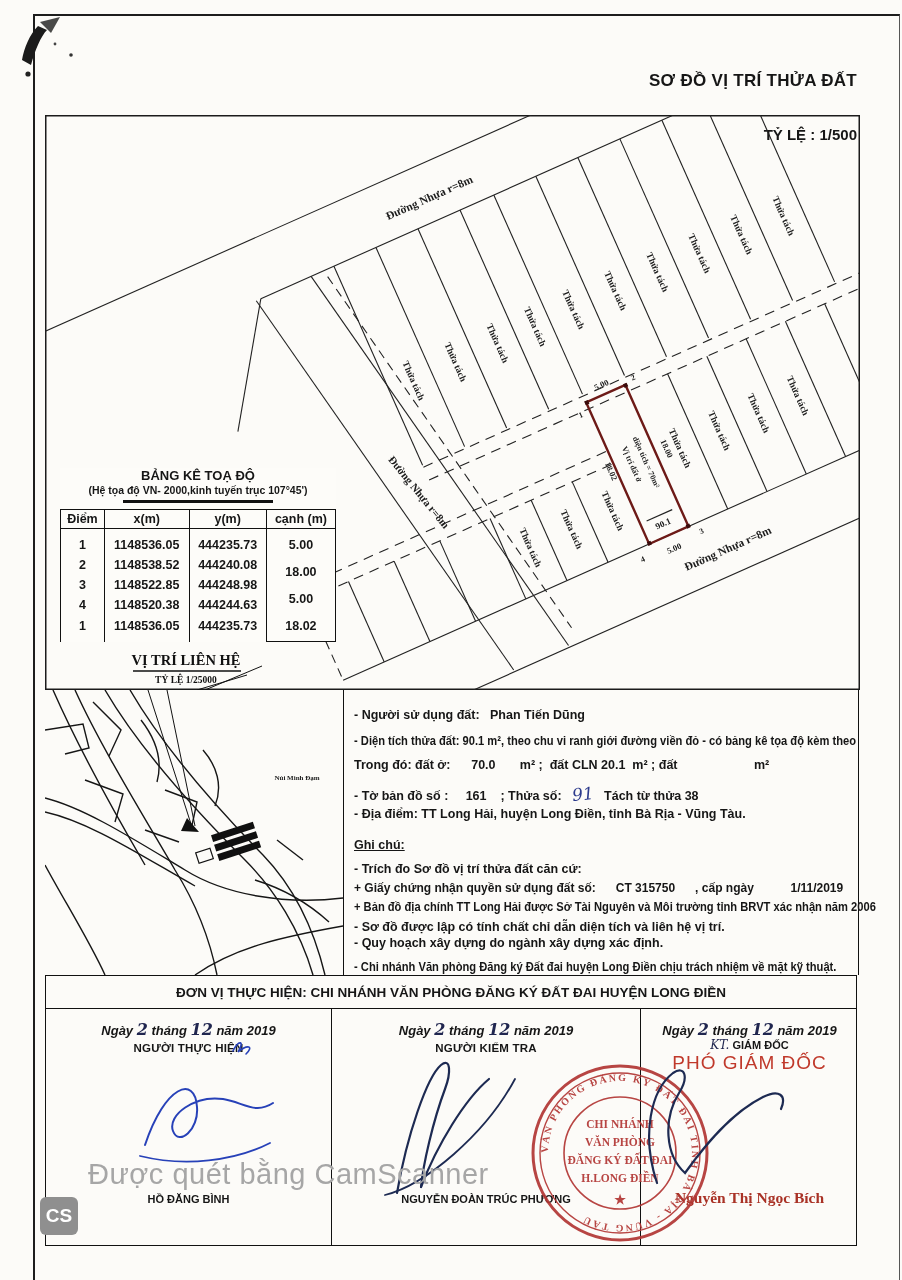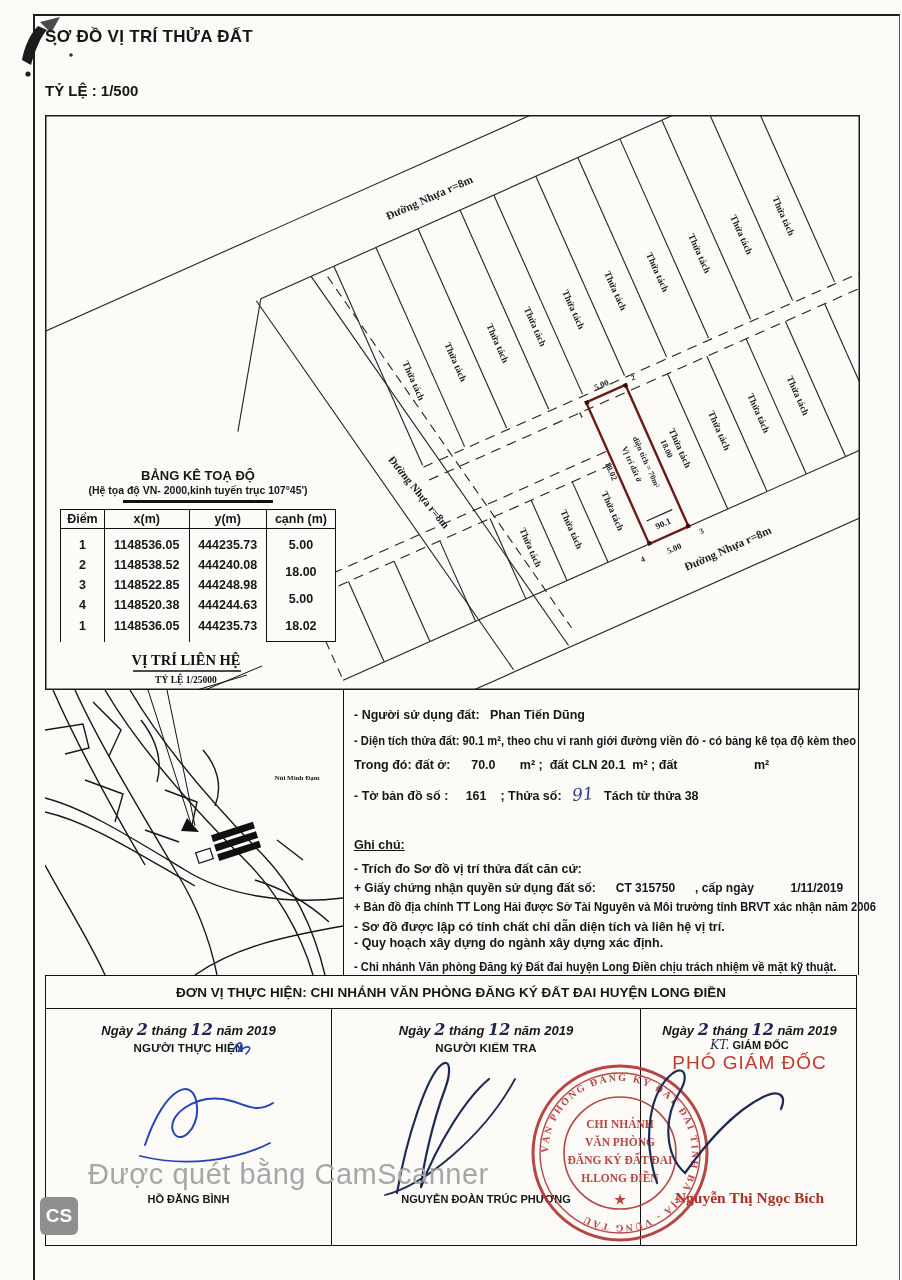--- a/index.html
+++ b/index.html
@@ -2,21 +2,21 @@
 <html><head>
 <meta charset="utf-8">
 <style>
   html,body{margin:0;padding:0;background:#e9e7e2;}
   .page{position:relative;width:902px;height:1280px;background:#fcfbf8;overflow:hidden;
         font-family:"Liberation Sans",sans-serif;color:#161616;}
   .abs{position:absolute;}
   .sheet{position:absolute;left:33px;top:14px;width:864px;height:1266px;
          border-top:2px solid #1d1d1d;border-left:2px solid #1d1d1d;border-right:1px solid #555;}
   
-  .hd{left:45px;width:812px;text-align:left;font-weight:700;}
+  .hd{left:45px;width:812px;text-align:right;font-weight:700;margin-top:44px;}
   .hd.title{top:27px;font-size:17px;letter-spacing:.3px;}
   .hd.sub{top:52px;font-size:15px;}
   .hd.scale{top:82px;font-size:15px;}
   
   .tblwrap{left:60px;top:468px;width:276px;background:#fdfcf9;}
   .tbl-title{text-align:center;font-weight:700;font-size:13px;}
   .tbl-sub{text-align:center;font-weight:700;font-size:10.5px;margin-top:1px;}
   .tbl-rule{width:150px;height:3px;background:#111;margin:4px auto 6px auto;}
   table.coord{border-collapse:collapse;width:100%;font-weight:700;font-size:12.5px;}
   table.coord th,table.coord td{border:1.5px solid #111;padding:2px 3px;text-align:center;}
@@ -260,20 +260,21 @@
     </div>
     <div class="il squeeze" style="top:44px;font-size:12px;">- Diện tích thửa đất: 90.1   m², theo chu vi ranh giới đường viền đỏ - có bảng kê tọa độ kèm theo</div>
     <div class="il pre" style="top:68px;">Trong đó: đất ở:      70.0       m² ;  đất CLN 20.1  m² ; đất                      m²</div>
     <div class="il" style="top:94px;">
       <span>- Tờ bản đồ số :</span>&nbsp;&nbsp;&nbsp;&nbsp;
       <span>161</span>&nbsp;&nbsp;&nbsp;
       <span>;     Thửa số:</span>&nbsp;&nbsp;
       <span class="hand">91</span>&nbsp;&nbsp;
       <span>Tách từ thửa 38</span>
     </div>
+    <div class="il" style="top:117px;">- Địa điểm: TT Long Hải, huyện Long Điền, tỉnh Bà Rịa - Vũng Tàu.</div>
     <div class="il uline" style="top:148px;">Ghi chú:</div>
     <div class="il" style="top:172px;">- Trích đo Sơ đồ vị trí thửa đất căn cứ:</div>
     <div class="il pre" style="top:191px;font-size:12px;">+ Giấy chứng nhận quyền sử dụng đất số:      CT 315750      , cấp ngày           1/11/2019</div>
     <div class="il squeeze" style="top:210px;font-size:12px;">+ Bản đồ địa chính TT Long Hải được Sở Tài Nguyên và Môi trường tỉnh BRVT xác nhận năm 2006</div>
     <div class="il" style="top:230px;">- Sơ đồ được lập có tính chất chỉ dẫn diện tích và liên hệ vị trí.</div>
     <div class="il" style="top:246px;">- Quy hoạch xây dựng do ngành xây dựng xác định.</div>
     <div class="il squeeze" style="top:270px;font-size:12px;">- Chi nhánh Văn phòng Đăng ký Đất đai huyện Long Điền chịu trách nhiệm về mặt kỹ thuật.</div>
   </div>
 
   <div class="abs unitbar">ĐƠN VỊ THỰC HIỆN: CHI NHÁNH VĂN PHÒNG ĐĂNG KÝ ĐẤT ĐAI HUYỆN LONG ĐIỀN</div>

